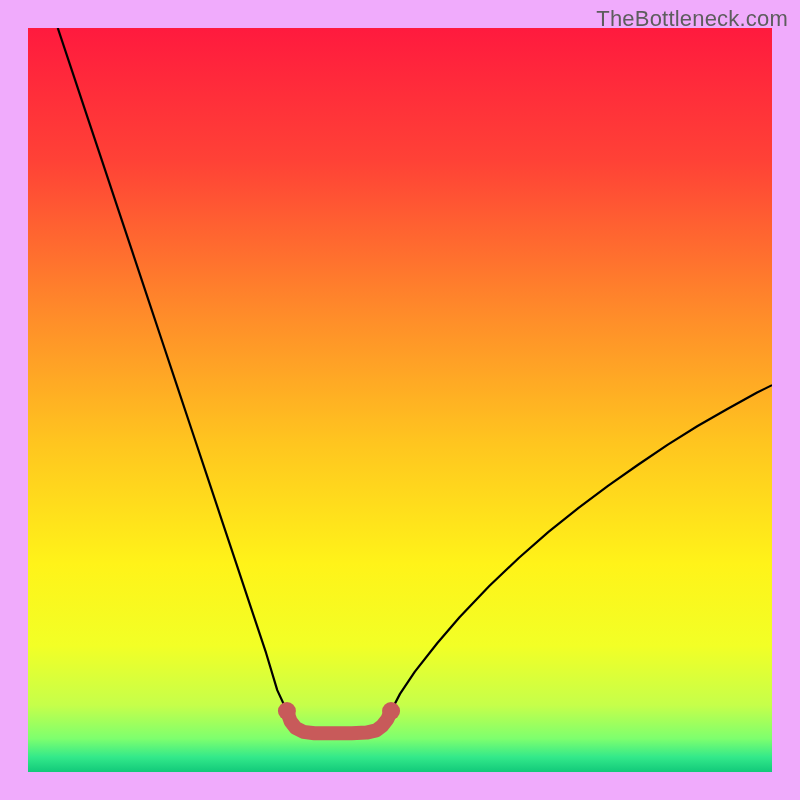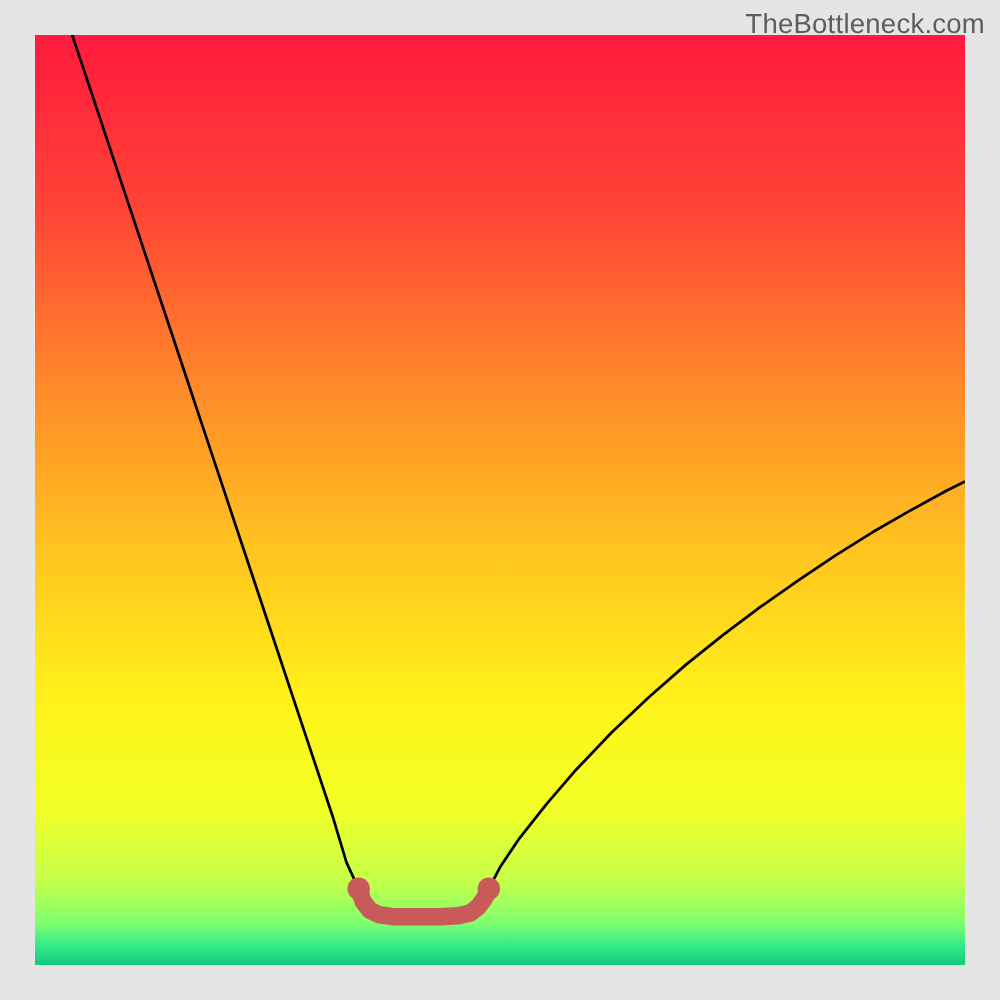--- a/index.html
+++ b/index.html
@@ -10,21 +10,21 @@
     overflow: hidden;
     background: #000;
     font-family: Arial, Helvetica, sans-serif;
   }
   .frame {
     position: absolute;
     left: 0;
     top: 0;
     width: 800px;
     height: 800px;
-    background: #e5e5e5;
+    background: #f0abfc;
   }
   .plot {
     position: absolute;
     left: 28px;
     top: 28px;
     width: 744px;
     height: 744px;
     overflow: hidden;
   }
   .watermark {

